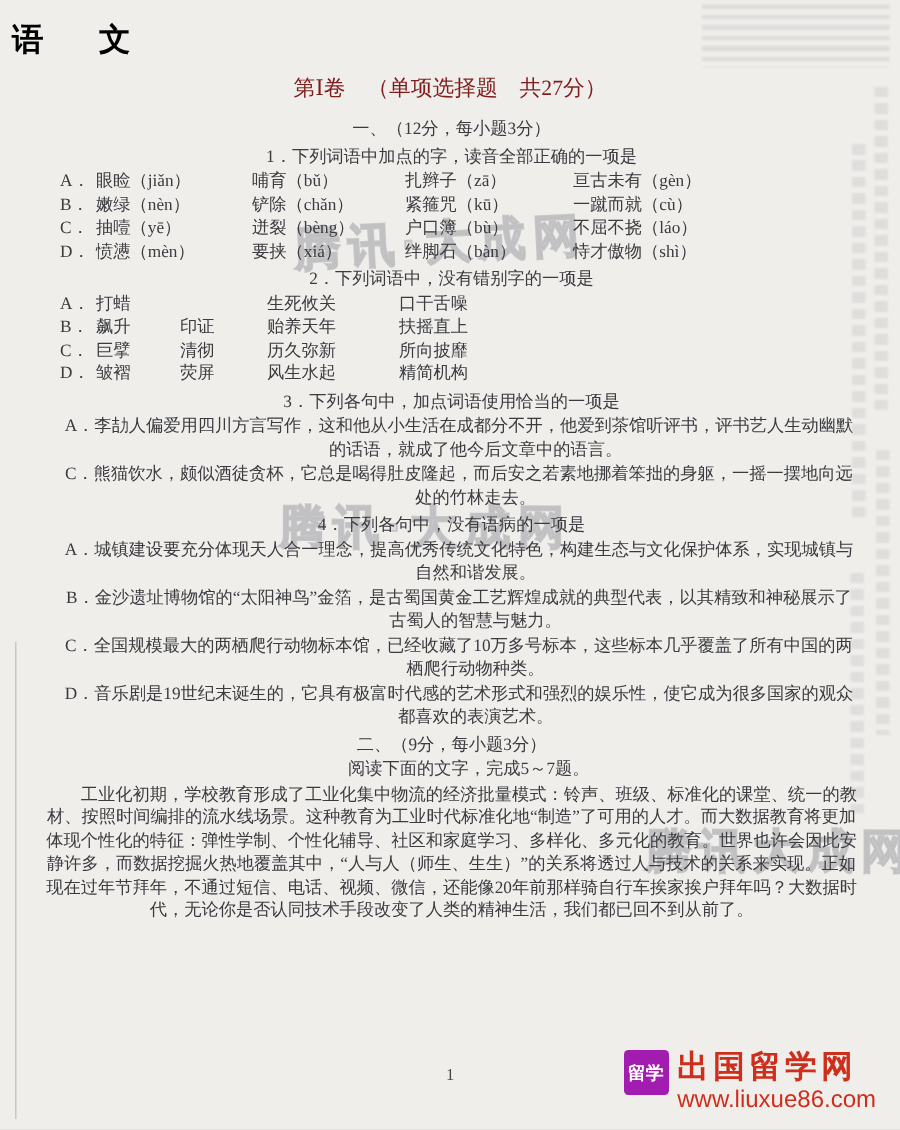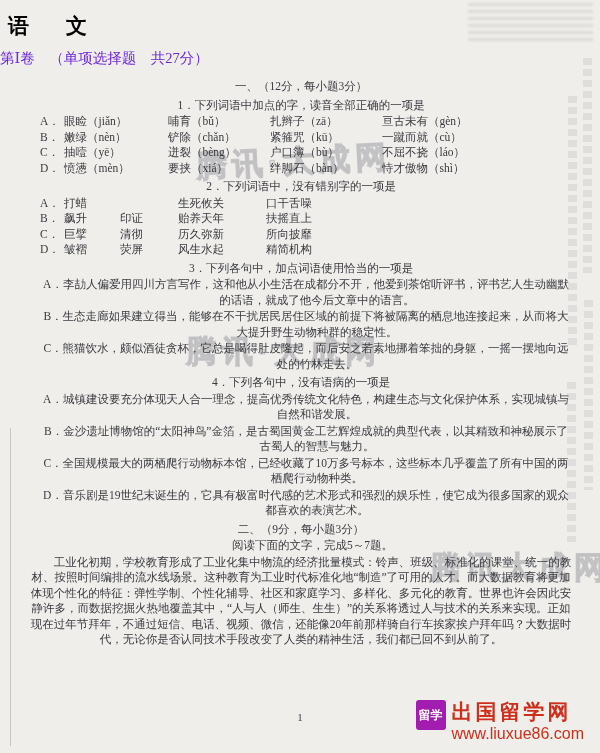--- a/index.html
+++ b/index.html
@@ -7,21 +7,21 @@
     position:relative; width:600px; height:753px; margin:0 auto;
     background:#efeeeb; overflow:hidden;
     font-family:"Liberation Serif","DejaVu Serif",serif;
     color:#3a3a3f;
   }
   .title {
     margin:12px 0 0; text-align:left;
     font-size:21px; font-weight:bold; letter-spacing:8px; text-indent:8px;
     color:#000000;
   }
-  .vol { margin-top:9px; font-size:14.5px; color:#6d28d9; }
+  .vol { margin-top:9px; text-align:center; font-size:14.5px; color:#7f1d1d; }
   .content {
     position:absolute; left:30px; right:28px; top:78px;
     font-size:11.5px; line-height:15.5px; text-align:left;
   }
   .content p, .content .sec-head { margin:1px 0;text-align:center; }
   .stem { margin-top:3px !important; }
   .opt-rows { padding-left:10px; }
   .grid-row { display:grid; }
   .q1row { grid-template-columns:24px 104px 102px 112px auto; }
   .q2row { grid-template-columns:24px 56px 58px 88px auto; }
@@ -161,21 +161,20 @@
         <span>D．</span>
         <span>皱褶</span>
         <span>荧屏</span>
         <span>风生水起</span>
         <span>精简机构</span>
       </div>
     </div>
 
     <p class="stem">3．下列各句中，加点词语使用恰当的一项是</p>
     <p class="opt-para"><span>A．</span><span>李劼人偏爱用四川方言写作，这和他从小生活在成都分不开，他爱到茶馆听评书，评书艺人生动幽默的话语，就成了他今后文章中的语言。</span></p>
-    <p class="opt-para"><span>B．</span><span>生态走廊如果建立得当，能够在不干扰居民居住区域的前提下将被隔离的栖息地连接起来，从而将大大提升野生动物种群的稳定性。</span></p>
     <p class="opt-para"><span>C．</span><span>熊猫饮水，颇似酒徒贪杯，它总是喝得肚皮隆起，而后安之若素地挪着笨拙的身躯，一摇一摆地向远处的竹林走去。</span></p>
 
     <p class="stem">4．下列各句中，没有语病的一项是</p>
     <p class="opt-para"><span>A．</span><span>城镇建设要充分体现天人合一理念，提高优秀传统文化特色，构建生态与文化保护体系，实现城镇与自然和谐发展。</span></p>
     <p class="opt-para"><span>B．</span><span>金沙遗址博物馆的“太阳神鸟”金箔，是古蜀国黄金工艺辉煌成就的典型代表，以其精致和神秘展示了古蜀人的智慧与魅力。</span></p>
     <p class="opt-para"><span>C．</span><span>全国规模最大的两栖爬行动物标本馆，已经收藏了10万多号标本，这些标本几乎覆盖了所有中国的两栖爬行动物种类。</span></p>
     <p class="opt-para"><span>D．</span><span>音乐剧是19世纪末诞生的，它具有极富时代感的艺术形式和强烈的娱乐性，使它成为很多国家的观众都喜欢的表演艺术。</span></p>
 
     <div class="sec-head stem">二、（9分，每小题3分）</div>
     <p class="instruction">阅读下面的文字，完成5～7题。</p>

